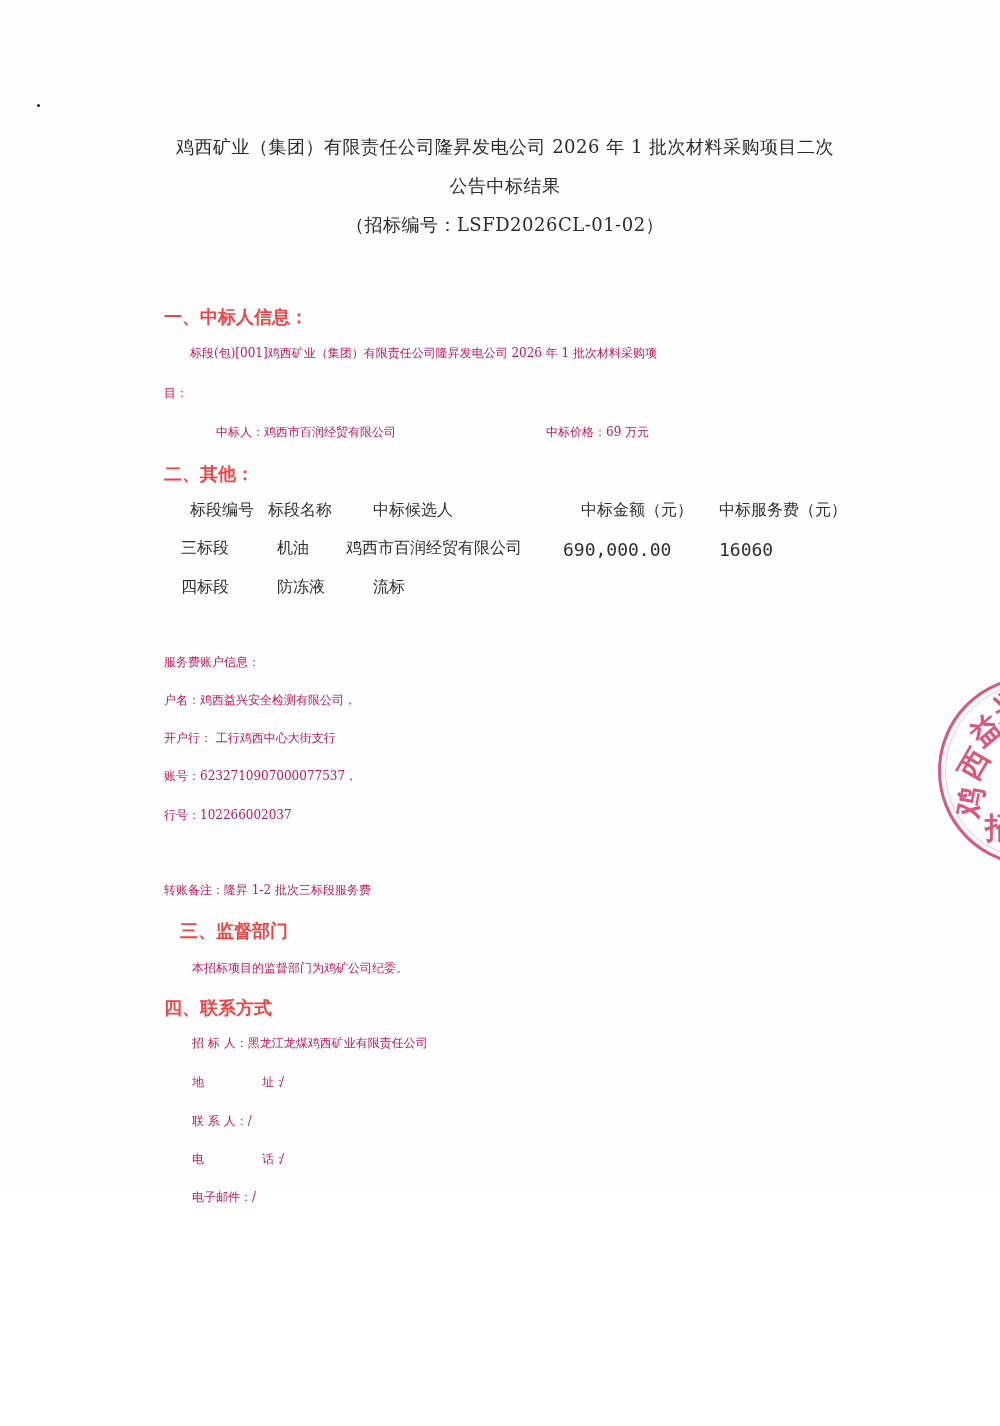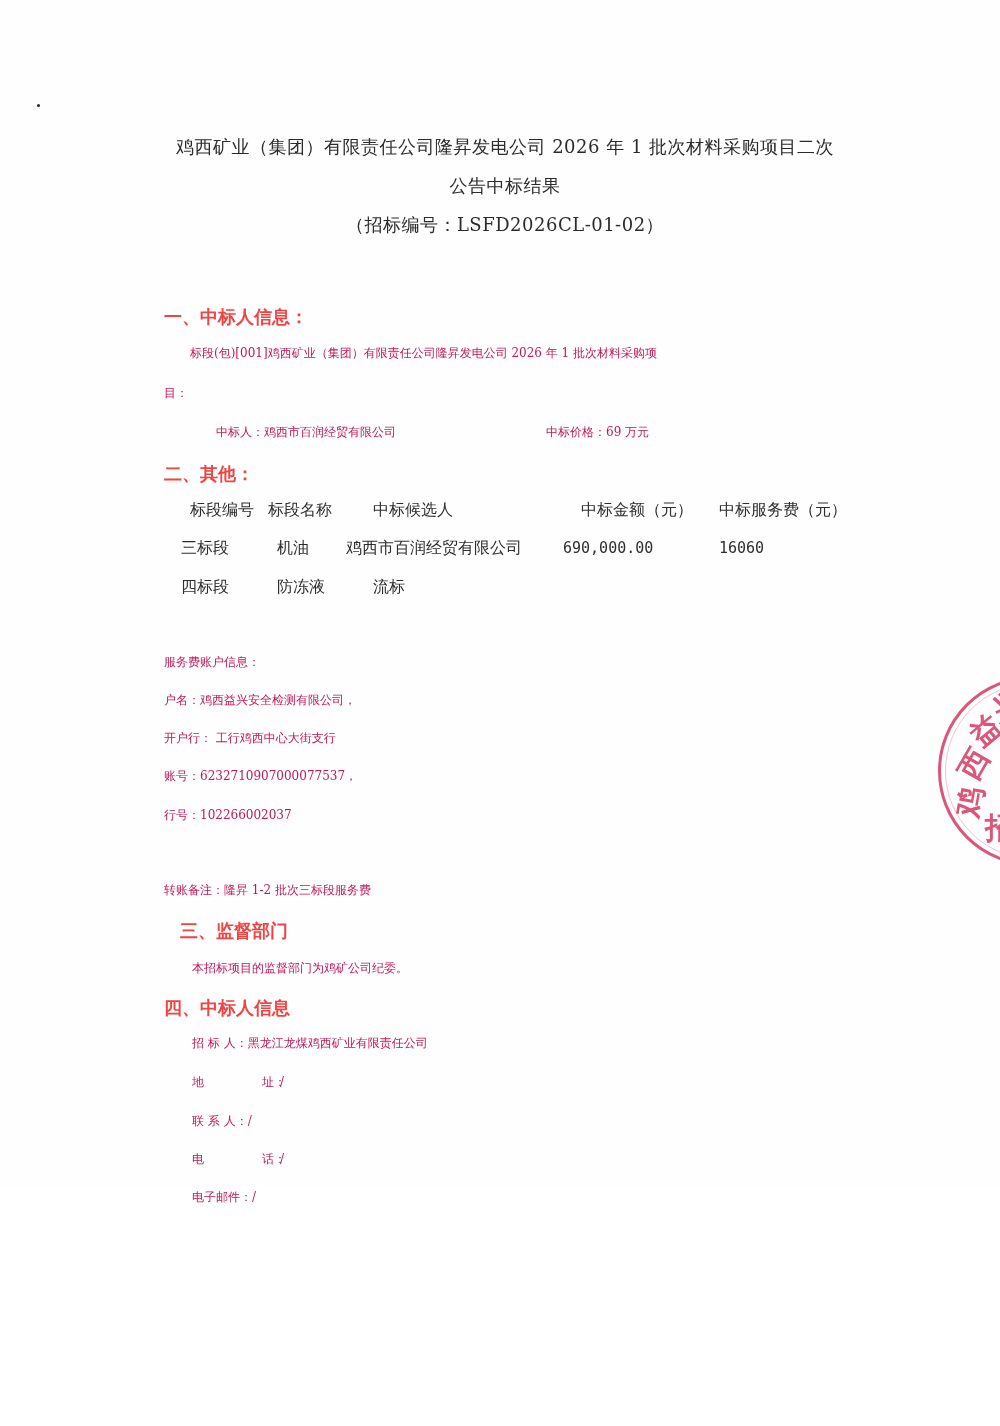--- a/index.html
+++ b/index.html
@@ -56,21 +56,21 @@
       color: #ef4444;
     }
     .cell {
       position: absolute;
       font-size: 16px;
       white-space: nowrap;
       color: #2e2e2e;
     }
     .mono {
       font-family: "DejaVu Sans Mono", "Liberation Mono", monospace;
-      font-size: 15px;
+      font-size: 18px;
     }
     .stamp {
       position: absolute;
       left: 938px; top: 676px;
       width: 190px; height: 190px;
       border: 3px solid #d43a64;
       border-radius: 50%;
       box-sizing: border-box;
       opacity: 0.85;
     }
@@ -134,21 +134,21 @@
   <div class="line" style="left:164px; top:692px;">户名：鸡西益兴安全检测有限公司，</div>
   <div class="line" style="left:164px; top:730px;">开户行：  工行鸡西中心大街支行</div>
   <div class="line" style="left:164px; top:768px;">账号：6232710907000077537，</div>
   <div class="line" style="left:164px; top:807px;">行号：102266002037</div>
 
   <div class="line" style="left:164px; top:882px;">转账备注：隆昇 1-2 批次三标段服务费</div>
 
   <div class="heading" style="left:164px; top:919px;margin-left:16px;">三、监督部门</div>
   <div class="line" style="left:192px; top:960px;">本招标项目的监督部门为鸡矿公司纪委。</div>
 
-  <div class="heading" style="left:164px; top:996px;">四、中标人信息</div>
+  <div class="heading" style="left:164px; top:996px;">四、联系方式</div>
 
   <div>
     <div class="line" style="left:192px; top:1035px;">
       <span>招 标 人：</span><span>黑龙江龙煤鸡西矿业有限责任公司</span>
     </div>
     <div class="line" style="left:192px; top:1074px;">
       <span style="display:inline-block; width:88px; white-space:pre;"><span style="display:inline-block;width:70px;">地</span>址：</span><span>/</span>
     </div>
     <div class="line" style="left:192px; top:1113px;">
       <span>联 系 人：</span><span>/</span>

